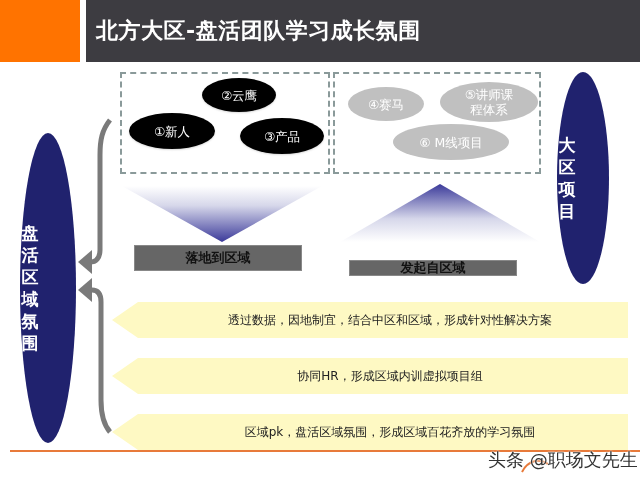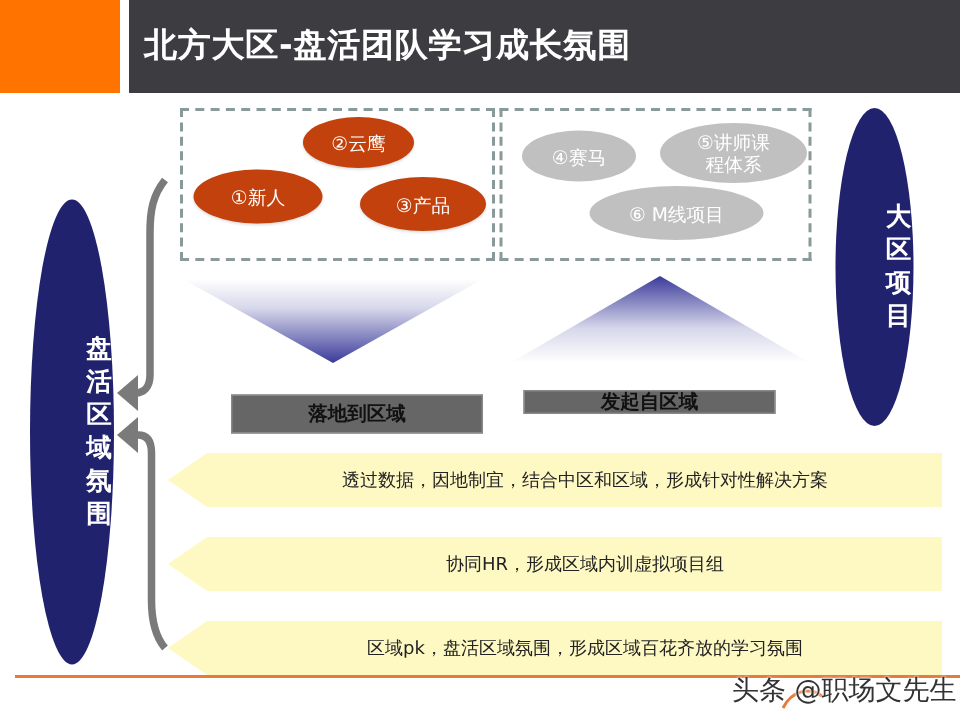--- a/index.html
+++ b/index.html
@@ -21,27 +21,27 @@
 
   
   .dash-box { border: 2px dashed #8a9a9a; box-sizing: border-box; }
   .box-left { left: 120px; top: 72px; width: 210px; height: 102px; }
   .box-right { left: 333px; top: 72px; width: 208px; height: 102px; }
 
   .oval {
     border-radius: 50%; display: flex; align-items: center; justify-content: center;
     text-align: center; font-size: 12.5px; line-height: 15px; color: #ffffff;
   }
-  .oval.blue { background: #c2410c; box-shadow: 0 1px 2px rgba(0,0,0,0.15); }
+  .oval.blue { background: #000000; box-shadow: 0 1px 2px rgba(0,0,0,0.15); }
   .oval.gray { background: #c0c0c0; }
 
   
   .vert-oval {
     background: #20226e; border-radius: 50%;
-    display: flex; align-items: center; justify-content: flex-end;
+    display: flex; align-items: center; justify-content: flex-start;
   }
   .vert-text {
     color: #ffffff; font-weight: bold; font-size: 17px; line-height: 22px;
     width: 20px; text-align: center; word-break: break-all;
   }
 
   
   .tri-down {
     left: 122px; top: 186px; width: 200px; height: 56px;
     clip-path: polygon(0 0, 100% 0, 50% 100%);
@@ -52,21 +52,21 @@
     clip-path: polygon(50% 0, 100% 100%, 0 100%);
     background: linear-gradient(to top, rgba(255,255,255,0) 0%, #d6d7ea 40%, #3b3a9a 100%);
   }
 
   
   .label-bar {
     background: #666666; border: 1px solid #888; box-sizing: border-box;
     color: #111111; font-weight: bold; font-size: 13px;
     display: flex; align-items: center; justify-content: center;
   }
-  .bar-left { left: 134px; top: 263px; width: 168px; height: 26px; margin-left: 20px; }
+  .bar-left { left: 134px; top: 245px; width: 168px; height: 26px; }
   .bar-right { left: 349px; top: 260px; width: 168px; height: 16px; }
 
   
   .banner {
     background: #fef9c3;
     clip-path: polygon(26px 0, 100% 0, 100% 100%, 26px 100%, 0 50%);
     display: flex; align-items: center; justify-content: center;
     color: #222222; font-size: 12px;
   }
   .banner span { padding-left: 40px; }

